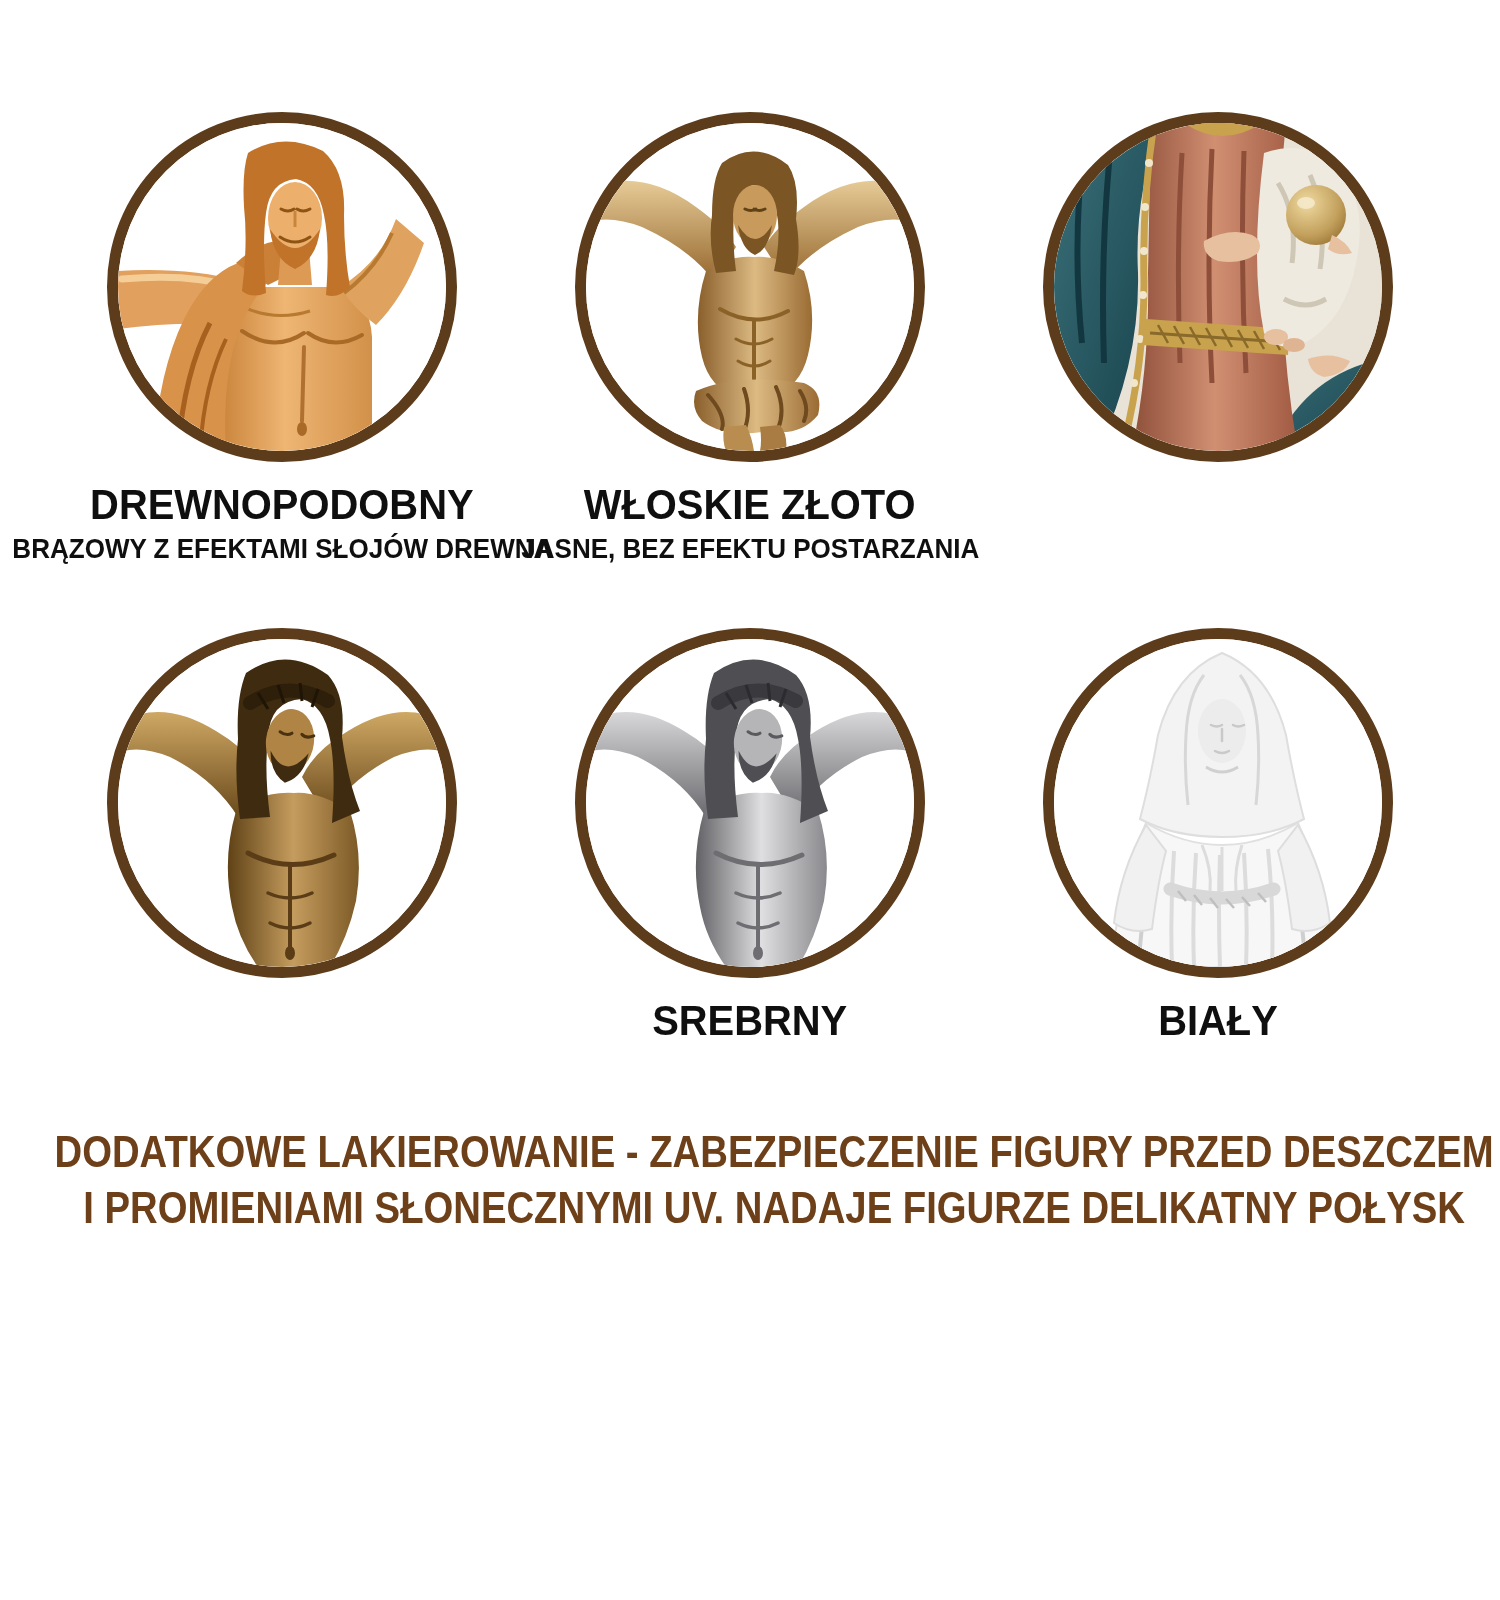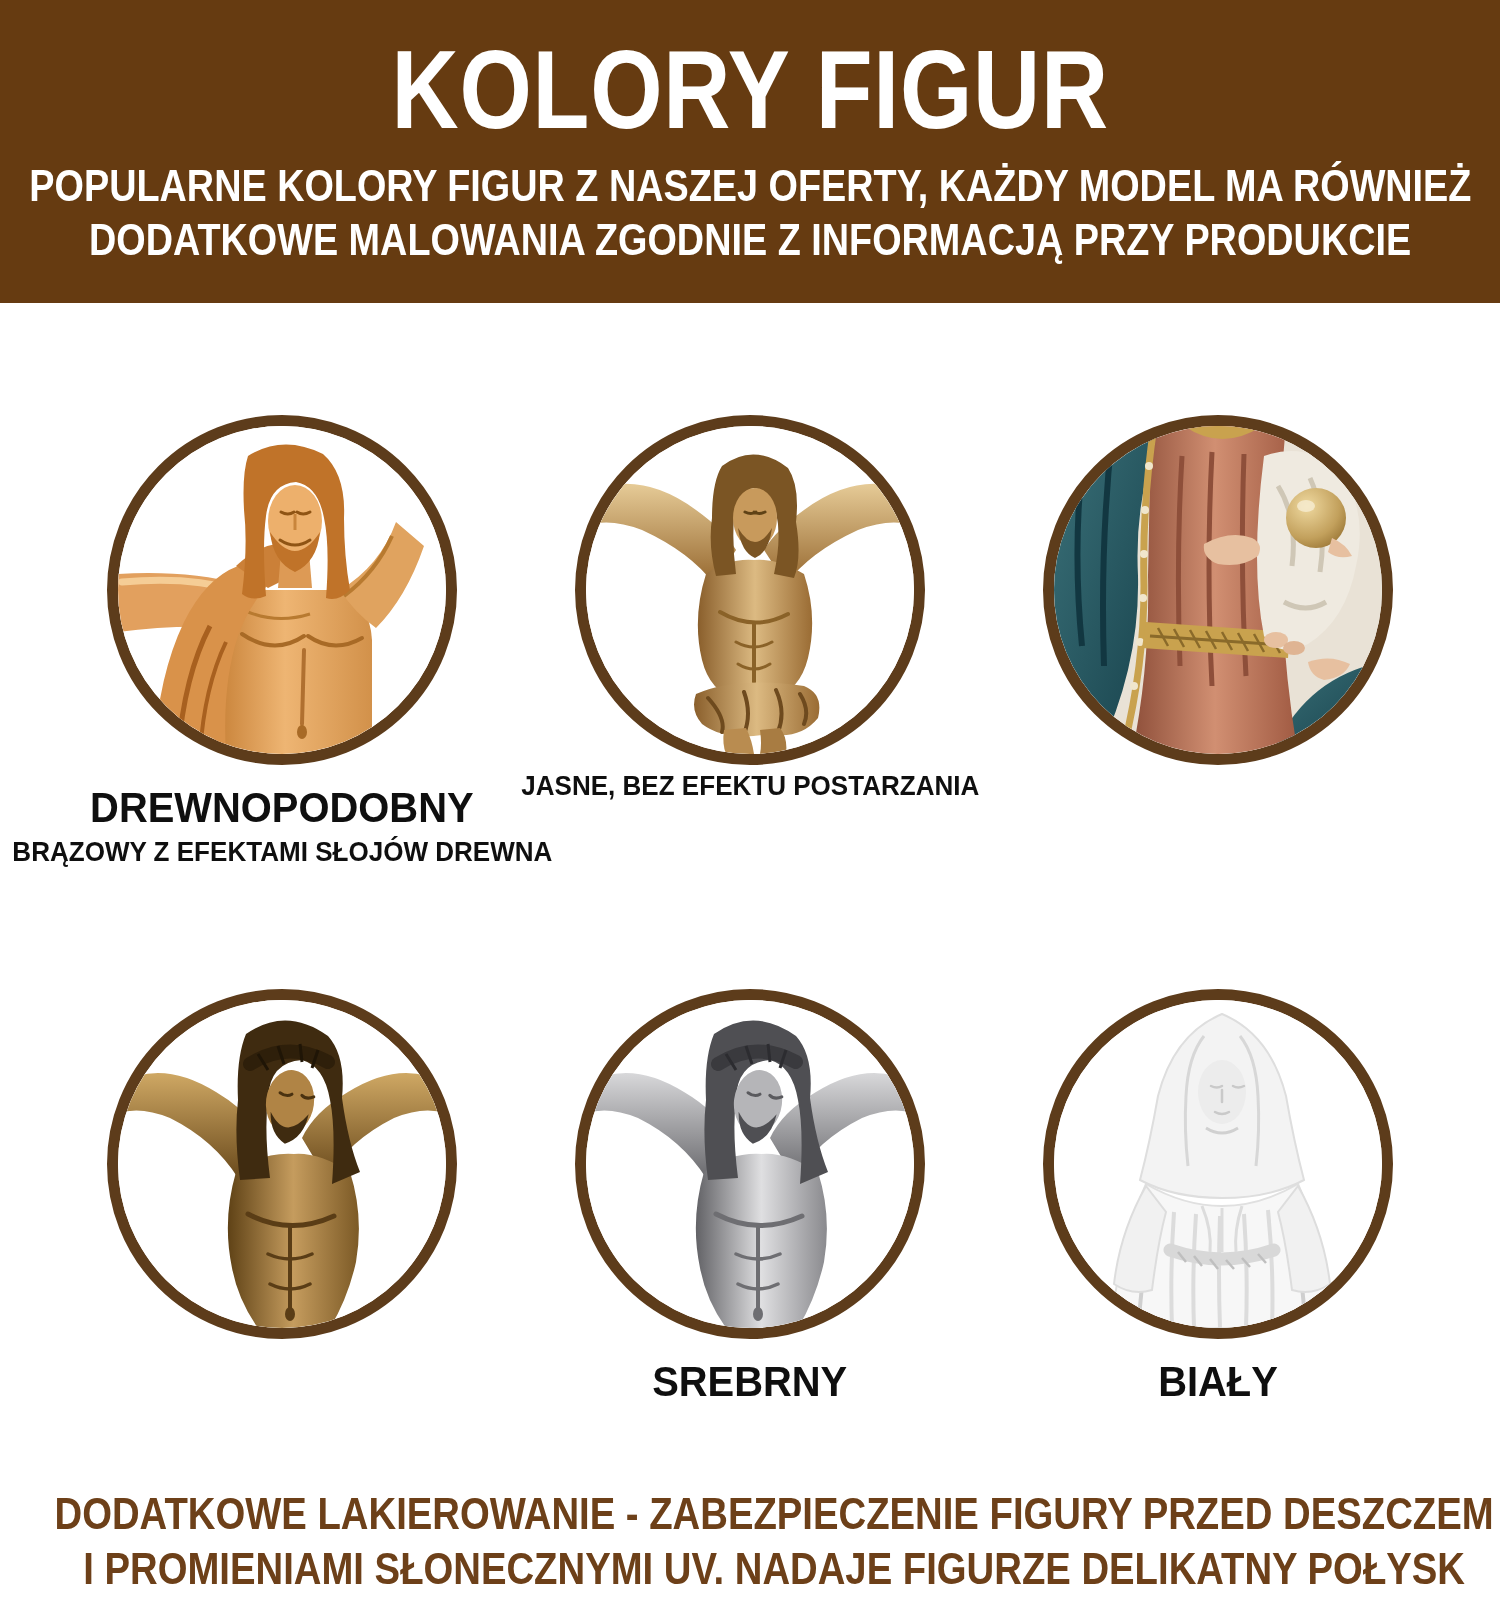--- a/index.html
+++ b/index.html
@@ -10,48 +10,35 @@
   }
   .fx{display:flex;justify-content:center;}
   .cond{white-space:nowrap;transform:scaleX(var(--sx,1));transform-origin:center;display:block;}
 
   
   .hero{background:#663b11;color:#ffffff;text-align:center;padding:28px 10px 36px;}
   .hero-title{margin:0;font-size:112px;font-weight:800;line-height:1.1;letter-spacing:1px;}
   .hero-sub{margin:8px 0 0;font-size:45px;font-weight:700;line-height:1.2;}
 
   
-  .grid{margin-top:112px;display:grid;grid-template-columns:repeat(3,468px);justify-content:center;row-gap:120px;}
+  .grid{margin-top:112px;display:grid;grid-template-columns:repeat(3,468px);justify-content:center;row-gap:62px;}
   .cell{display:flex;flex-direction:column;align-items:center;}
   .circle{width:328px;height:328px;border:11px solid #5d3c1b;border-radius:50%;overflow:hidden;background:#fff;flex:none;}
   .circle svg{display:block;width:100%;height:100%;}
   .cell-title{margin:20px 0 0;font-size:42px;font-weight:800;color:#0f0f0f;line-height:1.1;}
   .cell-sub{margin:5px 0 0;font-size:28px;font-weight:700;color:#0f0f0f;line-height:1.15;min-height:33px;}
 
   
   .footer{margin-top:42px;color:#6d4019;font-weight:800;font-size:44px;line-height:1.26;text-align:center;padding-left:48px;}
 </style>
 </head>
 <body>
 
 <div class="page">
 
-  <header class="hero">
-    <div class="fx">
-        <h1 class="hero-title cond" style="--sx:.83">KOLORY FIGUR</h1>
-      </div>
-    <div class="hero-sub">
-      <div class="fx">
-          <span class="cond" style="--sx:.84">POPULARNE KOLORY FIGUR Z NASZEJ OFERTY, KAŻDY MODEL MA RÓWNIEŻ</span>
-        </div>
-      <div class="fx">
-          <span class="cond" style="--sx:.84">DODATKOWE MALOWANIA ZGODNIE Z INFORMACJĄ PRZY PRODUKCIE</span>
-        </div>
-    </div>
-  </header>
 
   <main class="grid">
 
     <section class="cell">
       <div class="circle">
         <svg viewBox="0 0 328 328" role="img">
           <defs>
             <linearGradient id="wTor" x1="0" y1="0" x2="1" y2="0">
               <stop offset="0" stop-color="#c67f35"></stop>
                 <stop offset=".45" stop-color="#eeb573"></stop>
@@ -126,20 +113,23 @@
 
           <path d="M138 304 Q136 318 140 328 L168 328 Q166 314 160 302 Z" fill="#b98c50"></path>
           <path d="M174 304 Q176 318 174 328 L200 328 Q202 312 194 302 Z" fill="#a87c42"></path>
 
           <path d="M136 40 Q168 16 202 42 Q214 60 210 96 Q216 132 208 152 L188 148 Q196 112 190 86 Q184 64 168 62 Q150 66 148 92 Q146 118 150 148 L130 150 Q122 120 126 92 Q126 56 136 40 Z" fill="#7b5524"></path>
           <ellipse cx="169" cy="92" rx="22" ry="30" fill="#c89a5c"></ellipse>
           <path d="M152 102 Q169 130 186 102 Q183 126 169 132 Q155 126 152 102 Z" fill="#7b5524"></path>
           <path d="M159 86 q6 3 11 0 M179 86 q-6 3 -11 0" stroke="#5f4216" stroke-width="3" fill="none" stroke-linecap="round"></path>
         </svg>
       </div>
+      <h2 class="cell-title fx">
+          <span class="cond" style="--sx:.95">WŁOSKIE ZŁOTO</span>
+        </h2>
       <p class="cell-sub fx">
           <span class="cond" style="--sx:.93">JASNE, BEZ EFEKTU POSTARZANIA</span>
         </p>
     </section>
 
     <section class="cell">
       <div class="circle">
         <svg viewBox="0 0 328 328" role="img">
           <defs>
             <linearGradient id="nmTeal" x1="0" y1="0" x2="1" y2="1">

